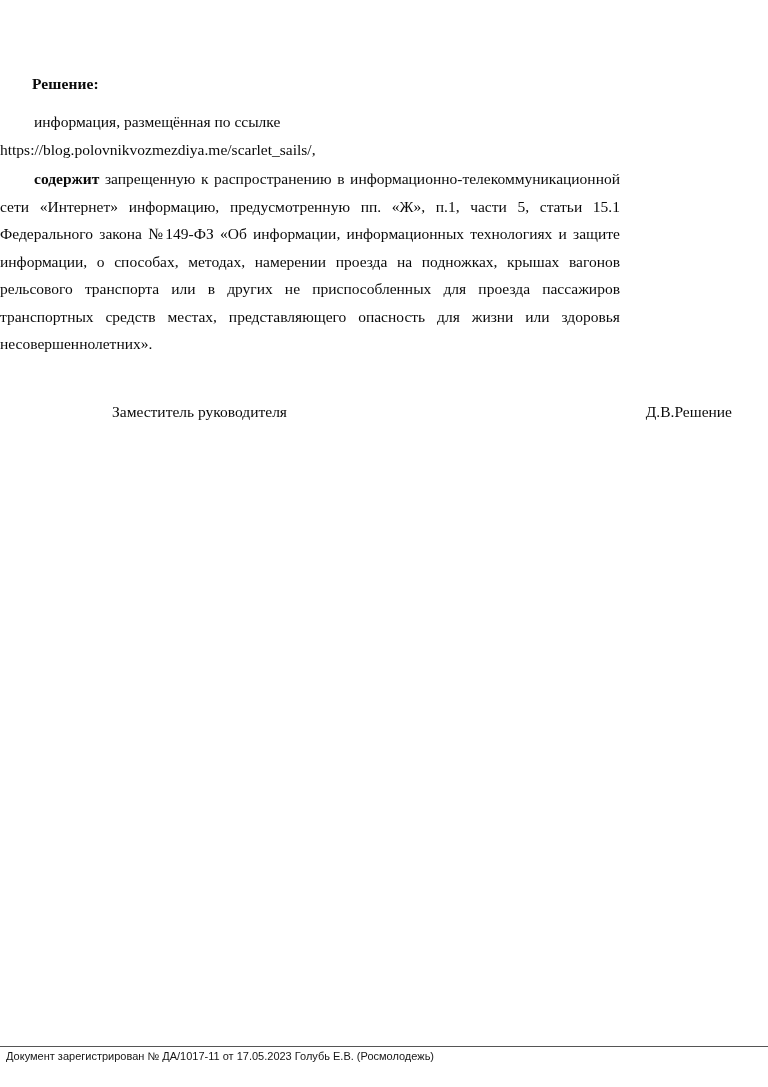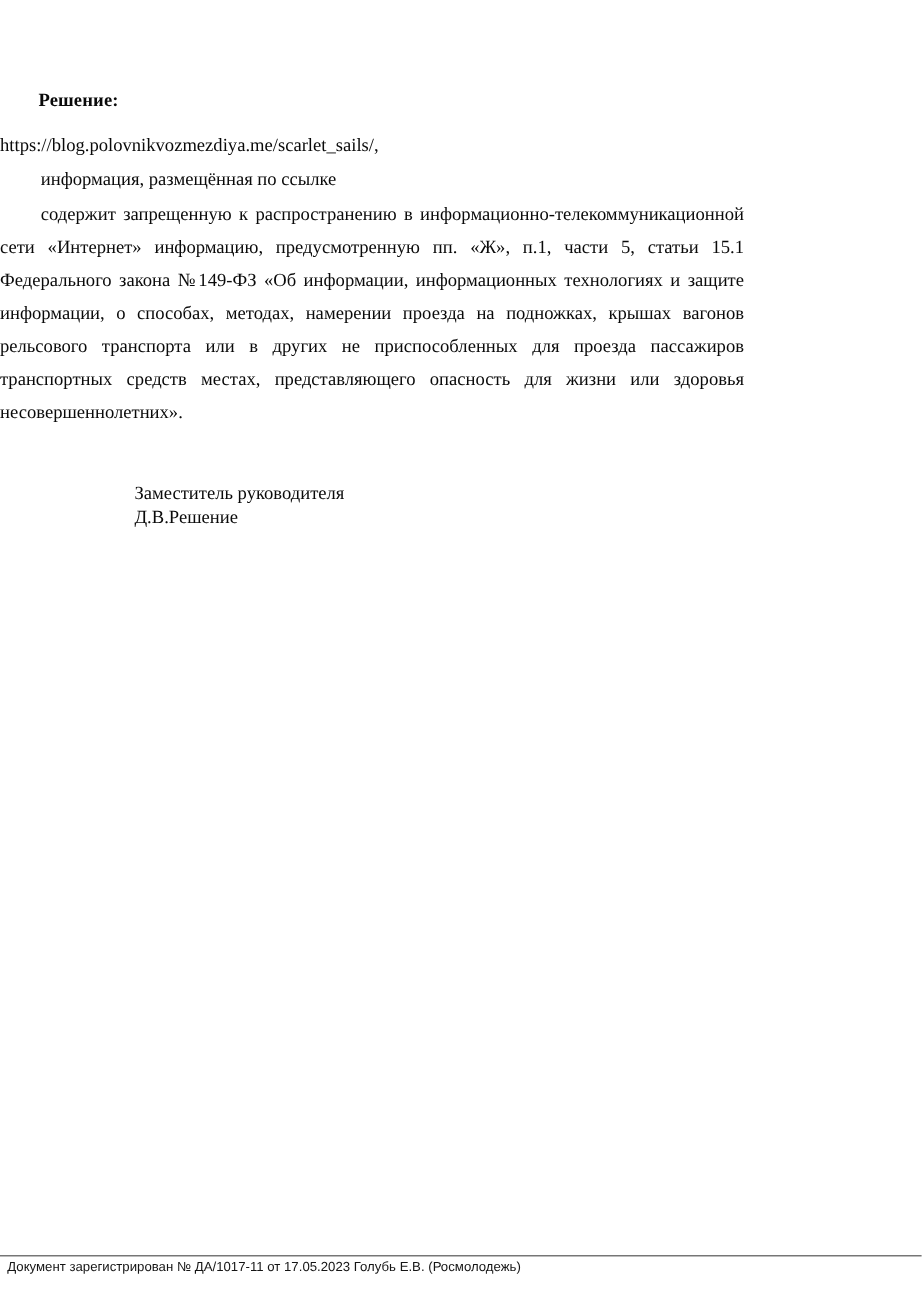--- a/index.html
+++ b/index.html
@@ -50,35 +50,34 @@
     width: 620px;
   }
 
   .para-body {
     position: absolute;
     left: 0;
     top: 165px;
     width: 620px;
   }
 
-  .para-body b { font-weight: normal; }
+  .para-body b { font-weight: bold; }
 
   .url-break { text-indent: 0; }
 
   .signature {
     position: absolute;
     left: 112px;
     top: 402px;
     width: 620px;
     display: flex;
     justify-content: space-between;
     align-items: baseline;
     font-size: 15.5px;
     line-height: 20px;
-    flex-direction: column;
   }
 
   .sig-name { white-space: nowrap; }
 
   .footer-rule {
     position: absolute;
     left: 0;
     top: 1046px;
     width: 768px;
     height: 1px;
@@ -98,22 +97,22 @@
   .footer div { padding: 0; margin: 0; }
 </style>
 </head>
 <body>
 
 <div class="page">
 
   <h1 class="heading">Решение:</h1>
 
   <div class="para para-url">
+    <div class="para" style="position:static;width:620px;"><span>информация, размещённая по ссылке</span></div>
     <div class="para url-break" style="position:static;width:620px;text-align:left;"><span>https://blog.polovnikvozmezdiya.me/scarlet_sails/,</span></div>
-    <div class="para" style="position:static;width:620px;"><span>информация, размещённая по ссылке</span></div>
   </div>
 
   <p class="para para-body"><b>содержит</b><span> запрещенную к распространению в информационно-телекоммуникационной сети «Интернет» информацию, предусмотренную пп. «Ж», п.1, части 5, статьи 15.1 Федерального закона №149-ФЗ «Об информации, информационных технологиях и защите информации, о способах, методах, намерении проезда на подножках, крышах вагонов рельсового транспорта или в других не приспособленных для проезда пассажиров транспортных средств местах, представляющего опасность для жизни или здоровья несовершеннолетних».</span></p>
 
   <div class="signature">
     <span>Заместитель руководителя</span>
     <span class="sig-name">Д.В.Решение</span>
   </div>
 
   <div class="footer-rule"></div>

